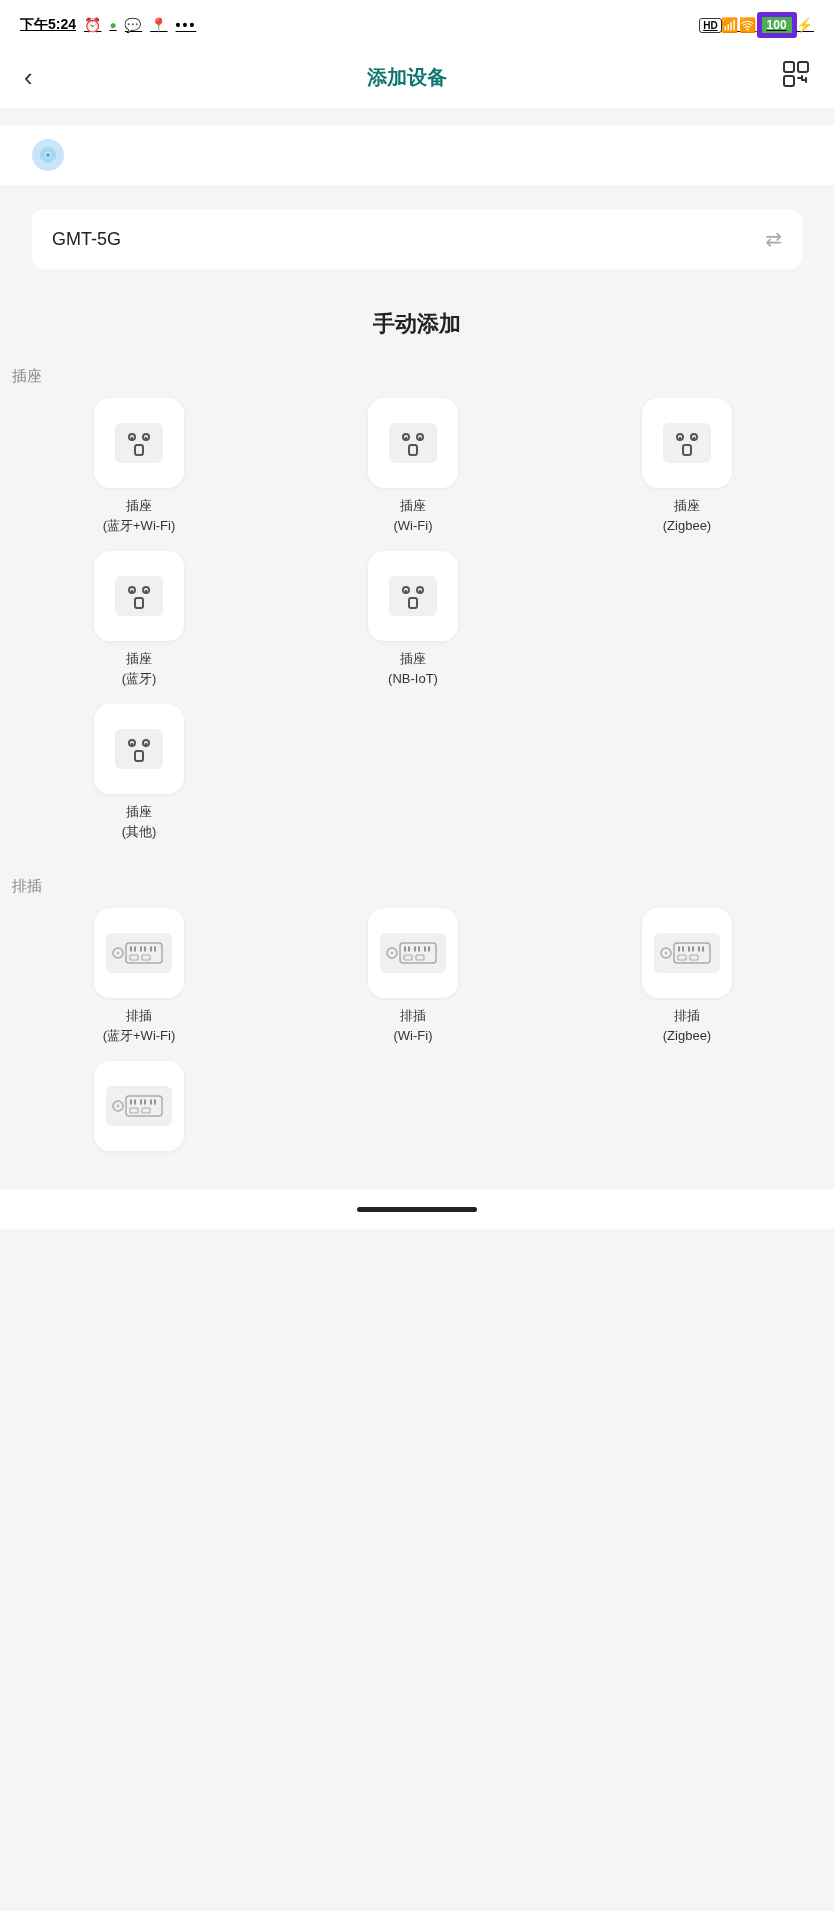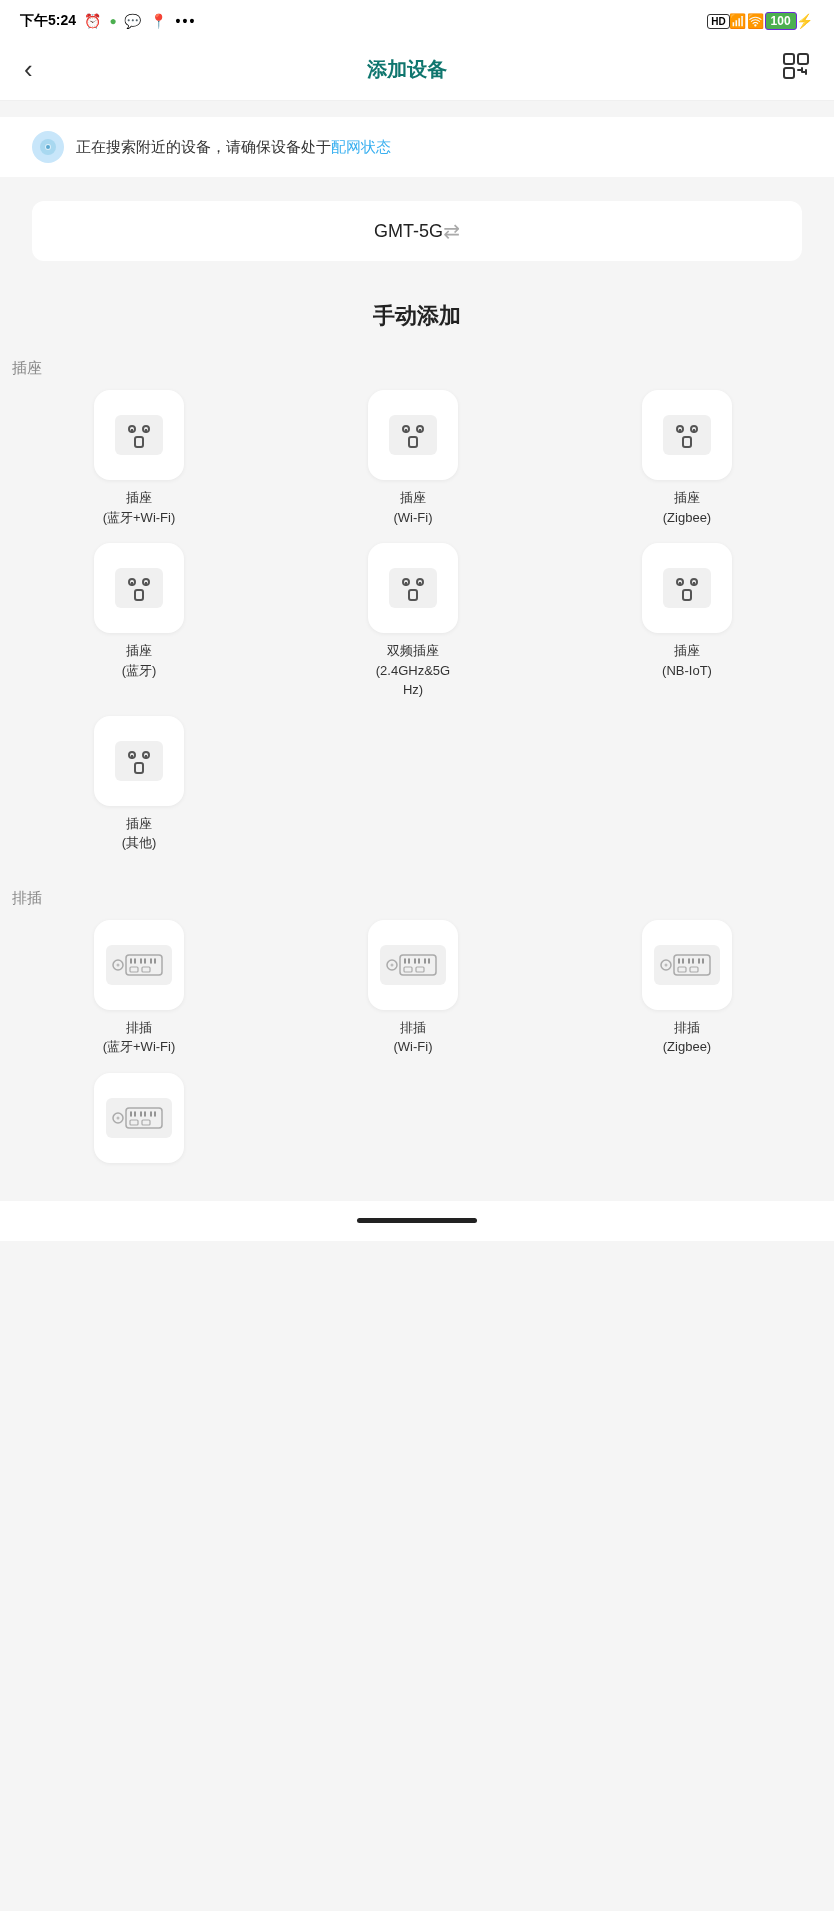--- a/index.html
+++ b/index.html
@@ -12,20 +12,21 @@
       overflow-x: hidden;
     }
     .status-bar {
       background: #fff;
       padding: 12px 20px 8px;
       display: flex;
       justify-content: space-between;
       align-items: center;
       font-size: 14px;
       font-weight: 600;
+      text-decoration: underline;
     }
     .status-left { display: flex; align-items: center; gap: 8px; }
     .status-right { display: flex; align-items: center; gap: 0; }
     .nav-bar {
       background: #fff;
       padding: 10px 20px;
       display: flex;
       align-items: center;
       justify-content: space-between;
       border-bottom: 1px solid #f0f0f0;
@@ -65,21 +66,21 @@
     }
     .notice-text { flex: 1; }
     .notice-link { color: #3ab0f0; }
     .wifi-card {
       background: #fff;
       margin: 12px 16px;
       padding: 18px 20px;
       border-radius: 12px;
       display: flex;
       align-items: center;
-      justify-content: center;
+      justify-content: space-between;
     }
     .wifi-name { font-size: 18px; font-weight: 500; color: #222; }
     .wifi-icon { font-size: 20px; color: #aaa; }
     .section-title {
       text-align: center;
       font-size: 22px;
       font-weight: 600;
       color: #222;
       padding: 28px 0 20px;
       background: #f5f5f5;
@@ -170,21 +171,21 @@
     <span>⏰</span>
     <span style="color:#4caf50;font-size:12px;">●</span>
     <span style="color:#4caf50;">💬</span>
     <span style="color:#e53935;">📍</span>
     <span style="font-weight:bold; letter-spacing:2px;">•••</span>
   </div>
   <div class="status-right">
     <span style="font-size:10px;font-weight:700;border:1px solid #333;padding:1px 3px;border-radius:3px;">HD</span>
     <span>📶</span>
     <span>🛜</span>
-    <span style="color:#4caf50;font-size:12px;border:1px solid #6d28d9;padding:1px 5px;border-radius:3px;background:#4caf50;color:#fff;">100</span>
+    <span style="color:#4caf50;font-size:12px;border:5px solid #6d28d9;padding:1px 5px;border-radius:3px;background:#4caf50;color:#fff;">100</span>
     <span>⚡</span>
   </div>
 </div>
 
 <div class="nav-bar" style="background:#fff;">
   <span class="nav-back" style="font-size:26px;color:#333;">‹</span>
   <span class="nav-title">添加设备</span>
   <span class="nav-scan">
     <svg width="28" height="28" viewBox="0 0 28 28" fill="none">
       <rect x="2" y="2" width="10" height="10" rx="2" stroke="#333" stroke-width="2" fill="none"></rect>
@@ -197,23 +198,20 @@
 
 <div style="background:#fff;">
   <div class="search-notice">
     <div class="notice-icon">
       <svg width="20" height="20" viewBox="0 0 20 20" fill="none">
         <circle cx="10" cy="10" r="8" fill="#a8d8f0"></circle>
         <path d="M7 10a3 3 0 1 0 6 0 3 3 0 0 0-6 0z" fill="#fff" opacity="0.6"></path>
         <circle cx="10" cy="10" r="2" fill="#5ba8d0"></circle>
       </svg>
     </div>
-    <div class="notice-text">
-      <span>正在搜索附近的设备，请确保设备处于</span><span class="notice-link">配网状态</span>
-    </div>
   </div>
 </div>
 
 <div style="background:#f5f5f5; padding: 12px 16px 0;">
   <div class="wifi-card">
     <span class="wifi-name">GMT-5G</span>
     <span class="wifi-icon">⇄</span>
   </div>
 </div>
 
@@ -280,33 +278,20 @@
             <circle cx="21" cy="22" r="3" fill="none" stroke="#555" stroke-width="2"></circle>
             <circle cx="35" cy="22" r="3" fill="none" stroke="#555" stroke-width="2"></circle>
             <rect x="24" y="30" width="8" height="10" rx="2" fill="none" stroke="#555" stroke-width="2"></rect>
             <line x1="21" y1="22" x2="21" y2="26" stroke="#555" stroke-width="2"></line>
             <line x1="35" y1="22" x2="35" y2="26" stroke="#555" stroke-width="2"></line>
           </svg>
         </div>
         <div class="device-label">插座<br>(蓝牙)</div>
       </div>
 
-      <div class="device-item">
-        <div class="device-icon-box">
-          <svg class="outlet-svg" viewBox="0 0 56 56" fill="none">
-            <rect x="4" y="8" width="48" height="40" rx="6" fill="#f0f0f0"></rect>
-            <circle cx="21" cy="22" r="3" fill="none" stroke="#555" stroke-width="2"></circle>
-            <circle cx="35" cy="22" r="3" fill="none" stroke="#555" stroke-width="2"></circle>
-            <rect x="24" y="30" width="8" height="10" rx="2" fill="none" stroke="#555" stroke-width="2"></rect>
-            <line x1="21" y1="22" x2="21" y2="26" stroke="#555" stroke-width="2"></line>
-            <line x1="35" y1="22" x2="35" y2="26" stroke="#555" stroke-width="2"></line>
-          </svg>
-        </div>
-        <div class="device-label">双频插座<br>(2.4GHz&amp;5G<br>Hz)</div>
-      </div>
 
       <div class="device-item">
         <div class="device-icon-box">
           <svg class="outlet-svg" viewBox="0 0 56 56" fill="none">
             <rect x="4" y="8" width="48" height="40" rx="6" fill="#f0f0f0"></rect>
             <circle cx="21" cy="22" r="3" fill="none" stroke="#555" stroke-width="2"></circle>
             <circle cx="35" cy="22" r="3" fill="none" stroke="#555" stroke-width="2"></circle>
             <rect x="24" y="30" width="8" height="10" rx="2" fill="none" stroke="#555" stroke-width="2"></rect>
             <line x1="21" y1="22" x2="21" y2="26" stroke="#555" stroke-width="2"></line>
             <line x1="35" y1="22" x2="35" y2="26" stroke="#555" stroke-width="2"></line>

